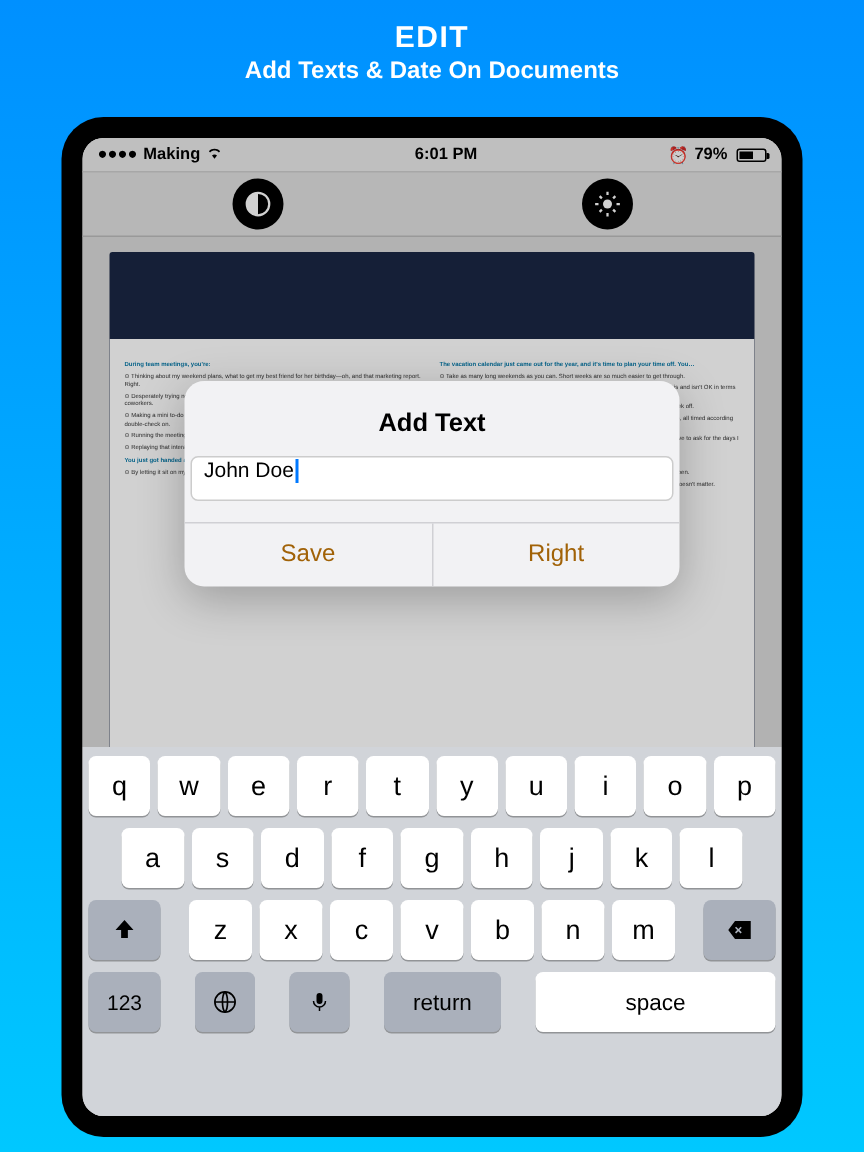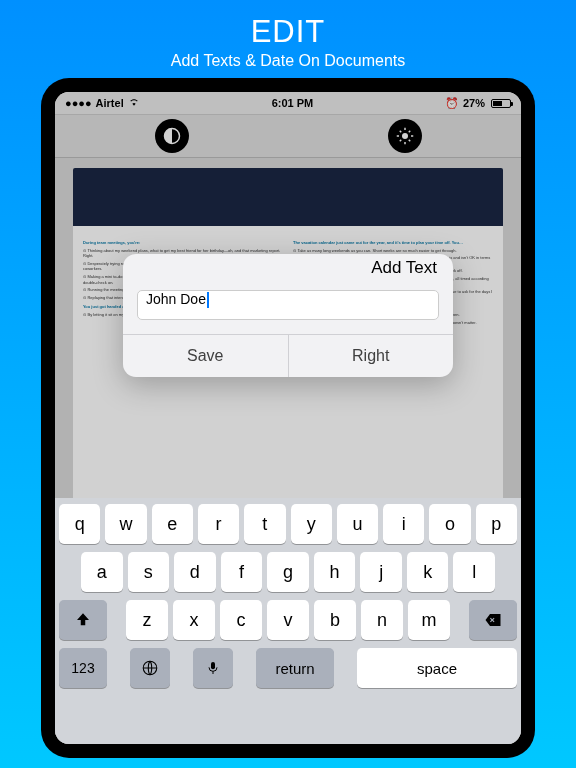--- a/index.html
+++ b/index.html
@@ -1,44 +1,44 @@
 <!DOCTYPE html>
 <html><head>
 <meta charset="utf-8">
 <style>
   *{margin:0;padding:0;box-sizing:border-box;font-family:-apple-system,Helvetica,Arial,sans-serif}
   body{width:576px;height:768px;background:linear-gradient(180deg,#0090ff 0%,#00c8ff 100%);overflow:hidden;position:relative}
   .promo{text-align:center;color:#fff;padding:14px 0 8px}
-  .promo-title{font-size:31px;font-weight:400;letter-spacing:1px}
-  .promo-sub{font-size:16px;font-weight:400;margin-top:2px}
+  .promo-title{font-size:20px;font-weight:700;letter-spacing:1px}
+  .promo-sub{font-size:16px;font-weight:700;margin-top:2px}
   .device{position:absolute;left:50%;transform:translateX(-50%);top:78px;width:494px;height:680px;background:#000;border-radius:28px;padding:14px}
   .screen{width:100%;height:100%;background:#d9d9d9;border-radius:14px;overflow:hidden;position:relative}
   .statusbar{height:22px;background:#eaeaea;display:flex;align-items:center;justify-content:space-between;padding:0 10px;font-size:11px;font-weight:600;color:#000}
   .sb-left,.sb-right{display:flex;align-items:center;gap:4px}
   .sb-right span{display:inline-flex;align-items:center}
   .battery{display:inline-block;width:20px;height:9px;border:1px solid #000;border-radius:2px;position:relative;margin-left:2px}
   .battery::after{content:"";position:absolute;right:-3px;top:2px;width:2px;height:4px;background:#000;border-radius:0 1px 1px 0}
   .battery-fill{position:absolute;left:1px;top:1px;bottom:1px;width:50%;background:#000}
   .toolbar{height:44px;background:#e0e0e0;display:flex;align-items:center;justify-content:space-around;border-top:1px solid #ccc;border-bottom:1px solid #bbb}
   .tool-circle{width:34px;height:34px;background:#000;border-radius:50%;display:flex;align-items:center;justify-content:center;color:#fff}
   .tool-circle svg{width:18px;height:18px;fill:#fff}
   .doc-area{position:absolute;top:66px;left:0;right:0;bottom:0;background:#d9d9d9;padding:10px 18px}
   .doc{width:100%;height:520px;background:#1a2744;border-radius:2px;overflow:hidden;position:relative}
   .doc-body{position:absolute;top:58px;left:0;right:0;bottom:0;background:#fff;padding:10px;display:flex;gap:10px}
   .doc-col{flex:1;font-size:4px;line-height:1.4;color:#333}
   .doc-col .sec{color:#0a7aa8;font-weight:600;margin:4px 0 2px}
   .doc-col p{margin-bottom:2px}
   .modal-backdrop{position:absolute;inset:0;background:rgba(0,0,0,.18)}
   .modal{position:absolute;left:50%;top:162px;transform:translateX(-50%);width:330px;background:#f2f2f4;border-radius:13px;overflow:hidden;box-shadow:0 8px 30px rgba(0,0,0,.25)}
-  .modal-header{text-align:right;padding:4px 16px 12px;font-size:17px;font-weight:400;color:#000}
-  .modal-input-wrap{padding:0 14px 14px}
+  .modal-header{text-align:center;padding:18px 16px 12px;font-size:17px;font-weight:700;color:#000}
+  .modal-input-wrap{padding:0 4px 14px}
   .modal-input{width:100%;height:30px;background:#fff;border:1px solid #ccc;border-radius:5px;padding:0 8px;font-size:14px;color:#000;outline:none}
   .cursor{display:inline-block;width:2px;height:16px;background:#0079ff;vertical-align:middle;margin-left:1px}
   .modal-buttons{display:flex;border-top:1px solid #d0d0d4}
-  .modal-btn{flex:1;height:42px;display:flex;align-items:center;justify-content:center;font-size:16px;color:#404040;cursor:pointer}
+  .modal-btn{flex:1;height:42px;display:flex;align-items:center;justify-content:center;font-size:16px;color:#a16207;cursor:pointer}
   .modal-btn+.modal-btn{border-left:1px solid #d0d0d4}
   .keyboard{position:absolute;left:0;right:0;bottom:0;height:246px;background:#d1d4d9;padding:6px 4px 4px}
   .kb-row{display:flex;justify-content:center;gap:5px;margin-bottom:8px}
   .key{background:#fff;border-radius:5px;height:40px;display:flex;align-items:center;justify-content:center;font-size:18px;color:#000;box-shadow:0 1px 0 rgba(0,0,0,.3);cursor:pointer}
   .key.letter{flex:1;max-width:42px}
   .kb-row.r2{padding:0 22px}
   .key.mod{background:#aab0bb;min-width:48px;flex:0 0 auto}
   .key.mod svg{width:18px;height:18px;fill:#000}
   .kb-bottom{display:flex;gap:23px}
   .kb-bottom .key{height:40px}
@@ -56,31 +56,31 @@
   <div class="promo-title">EDIT</div>
   <div class="promo-sub">Add Texts &amp; Date On Documents</div>
 </div>
 
 <div class="device">
   <div class="screen">
 
     <div class="statusbar">
       <div class="sb-left">
         <span>●●●●</span>
-        <span>Airtel</span>
+        <span>Making</span>
         <span>
           <svg width="12" height="10" viewBox="0 0 24 24">
               <path d="M12 21l4-5c-2-2-6-2-8 0zM3 9c5-5 13-5 18 0l-2 2c-4-4-10-4-14 0z" fill="#000"></path>
             </svg>
         </span>
       </div>
       <div>6:01 PM</div>
       <div class="sb-right">
         <span>⏰</span>
-        <span>27%</span>
+        <span>79%</span>
         <span class="battery">
             <span class="battery-fill"></span>
           </span>
       </div>
     </div>
 
     <div class="toolbar">
       <div class="tool-circle">
         <svg viewBox="0 0 24 24">
             <path d="M12 2a10 10 0 100 20V2z"></path>

